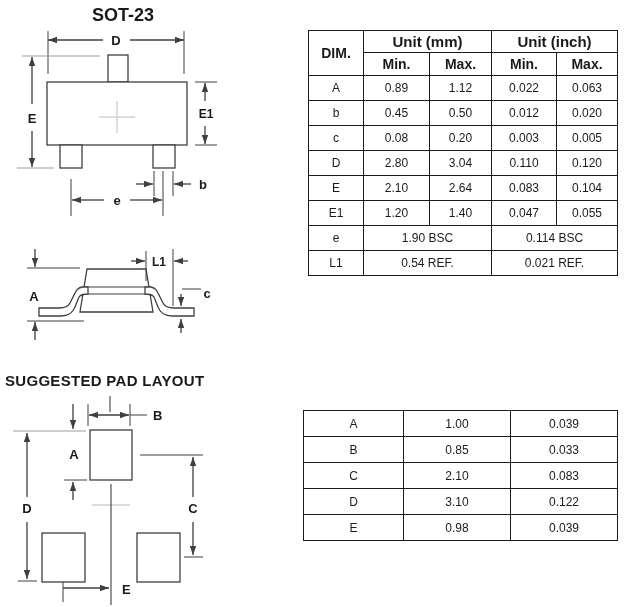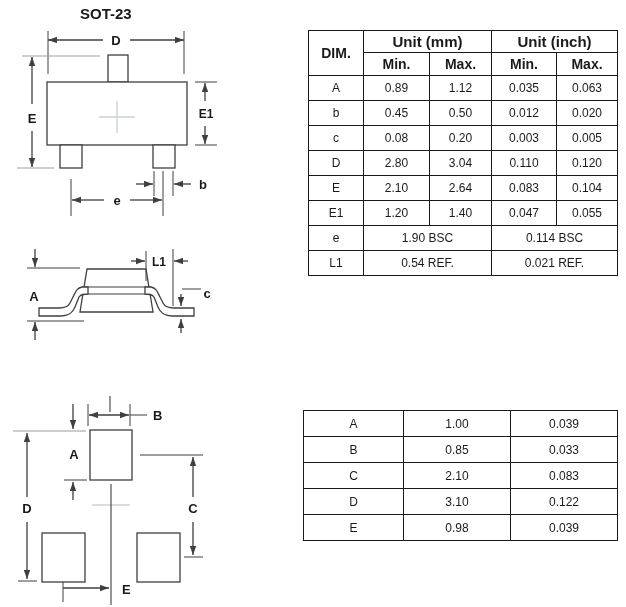--- a/index.html
+++ b/index.html
@@ -1,20 +1,20 @@
 <!DOCTYPE html>
 <html><head>
 <meta charset="utf-8">
 <style>
   html,body{margin:0;padding:0;background:#fff;}
   .page{
     position:relative;width:626px;height:607px;background:#ffffff;
     font-family:"Liberation Sans", sans-serif;color:#1a1a1a;overflow:hidden;
   }
-  .title{position:absolute;left:80px;top:5px;font-size:15px;font-weight:bold;text-align:right;}
+  .title{position:absolute;left:92px;top:5px;font-size:18px;font-weight:bold;text-align:right;}
   .pad-heading{position:absolute;left:5px;top:372px;font-size:15px;font-weight:bold;letter-spacing:.3px;}
   svg{position:absolute;overflow:visible;}
   svg text{font-family:"Liberation Sans", sans-serif;font-weight:bold;fill:#1a1a1a;font-size:13px;}
   svg .sm{font-size:12px;}
   table{border-collapse:collapse;position:absolute;table-layout:fixed;background:#fff;}
   th,td{border:1px solid #1a1a1a;text-align:center;vertical-align:middle;padding:0;}
   #dim-table{left:308px;top:30px;width:309px;}
   #dim-table th{font-weight:bold;}
   #dim-table .h1{font-size:15px;height:21px;}
   #dim-table .h2{font-size:14px;height:22px;}
@@ -122,20 +122,21 @@
         <line x1="182" y1="289" x2="201" y2="289" stroke-width="1"></line>
         <line x1="181" y1="294" x2="181" y2="306" marker-end="url(#m2)"></line>
         <line x1="181" y1="333" x2="181" y2="319" marker-end="url(#m2)"></line>
       </g>
     </g>
     <text x="34" y="301" text-anchor="middle">A</text>
     <text class="sm" x="159" y="266" text-anchor="middle">L1</text>
     <text x="207" y="298" text-anchor="middle">c</text>
   </svg>
 
+  <div class="pad-heading">SUGGESTED PAD LAYOUT</div>
 
   <svg style="left:5px;top:393px;" width="235" height="214" viewBox="5 393 235 214">
     <defs>
       <marker id="m3" markerWidth="10" markerHeight="8" refX="9" refY="3.2" orient="auto-start-reverse" markerUnits="userSpaceOnUse">
         <path d="M0,0 L9,3.2 L0,6.4 Z" fill="#3f3f3f"></path>
       </marker>
     </defs>
     <g stroke="#3f3f3f" stroke-width="1.3" fill="none">
 
       <g stroke="#ccd2d6" stroke-width="1.3">
@@ -211,21 +212,21 @@
     <tr>
       <th class="h2">Min.</th>
       <th class="h2">Max.</th>
       <th class="h2">Min.</th>
       <th class="h2">Max.</th>
     </tr>
     <tr>
       <td>A</td>
           <td>0.89</td>
           <td>1.12</td>
-          <td>0.035</td>
+          <td>0.022</td>
           <td>0.063</td>
     </tr>
     <tr>
       <td>b</td>
           <td>0.45</td>
           <td>0.50</td>
           <td>0.012</td>
           <td>0.020</td>
     </tr>
     <tr>

